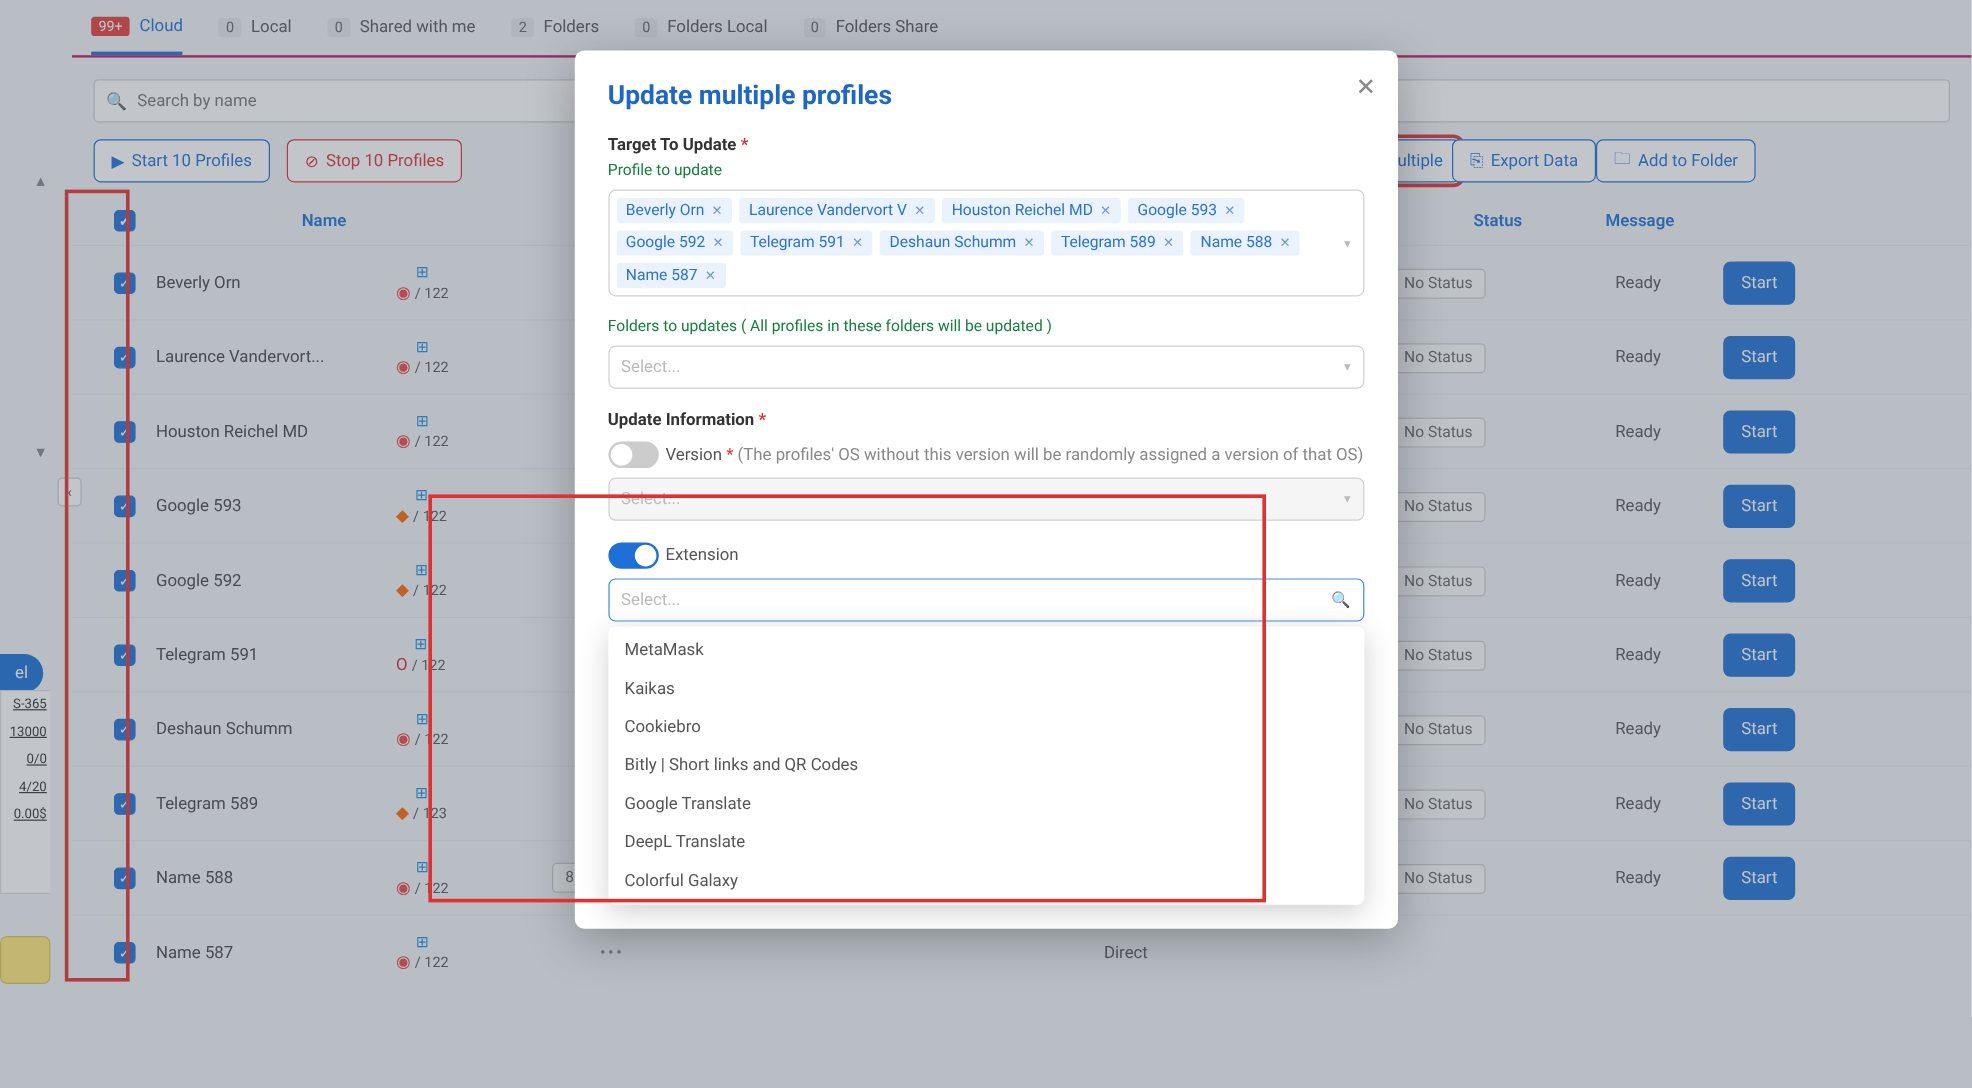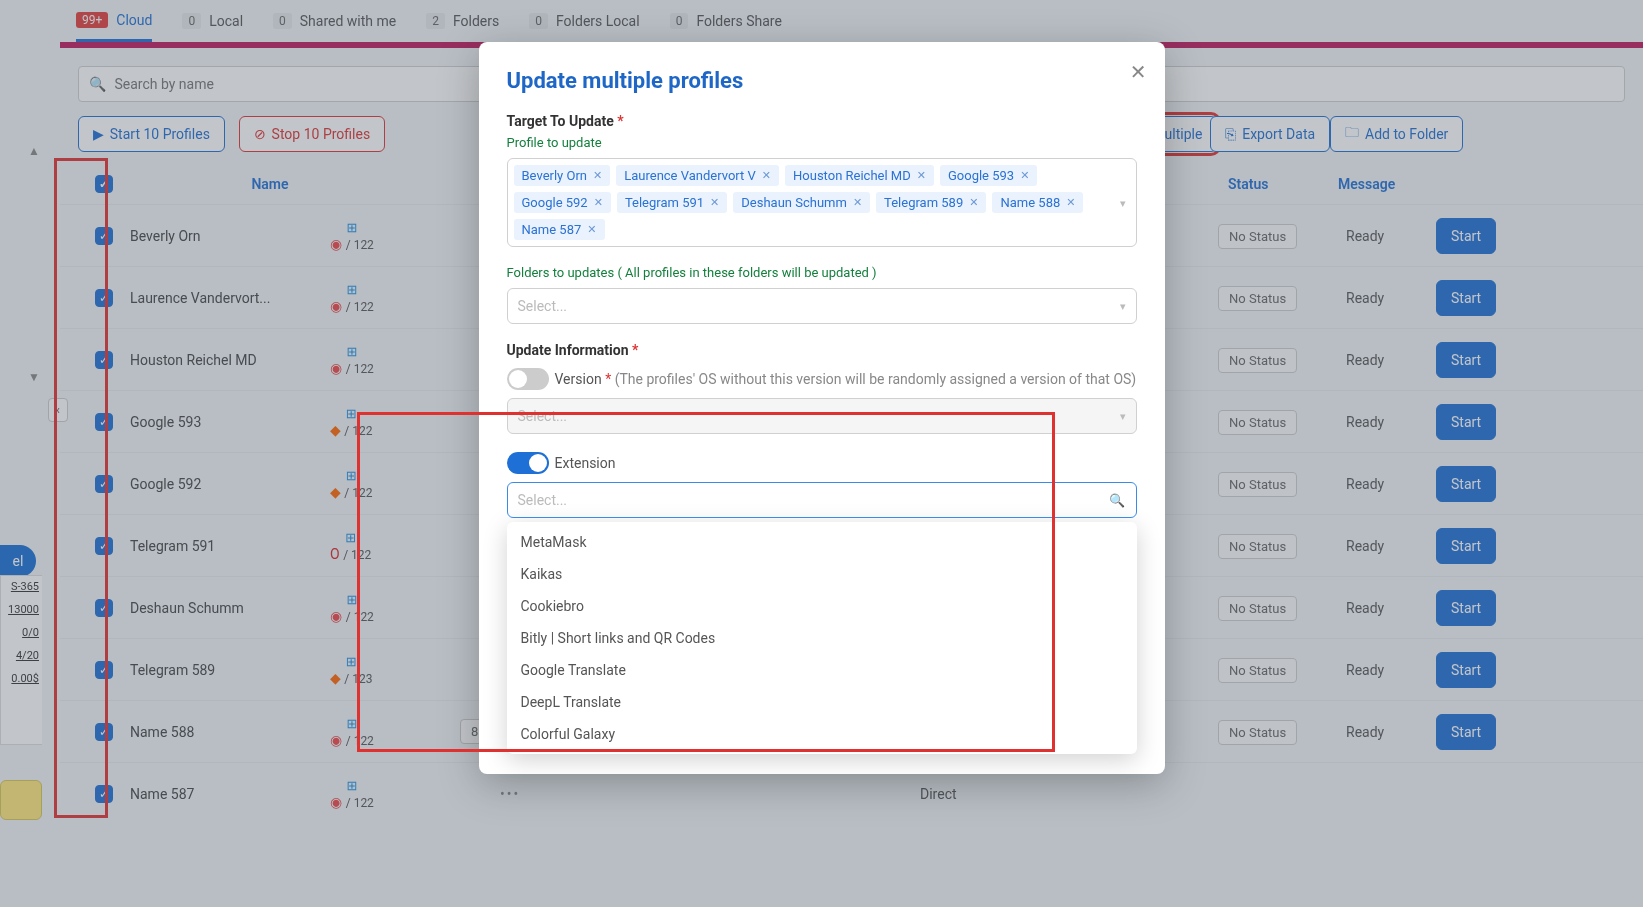--- a/index.html
+++ b/index.html
@@ -7,21 +7,21 @@
   .page{position:relative;width:100%;height:100%}
   .left-rail{position:absolute;left:0;top:0;width:50px;height:100%}
   .chev-up{position:absolute;left:28px;top:144px;color:#888;font-size:12px}
   .chev-dn{position:absolute;left:28px;top:370px;color:#888;font-size:12px}
   .chev-left{position:absolute;left:48px;top:398px;width:20px;height:24px;border:1px solid #ccc;border-radius:4px;background:#fff;display:flex;align-items:center;justify-content:center;font-size:12px;color:#555}
   .side-pill{position:absolute;left:0;top:545px;width:36px;height:32px;background:#186fd6;border-radius:0 20px 20px 0;color:#fff;display:flex;align-items:center;justify-content:center}
   .side-stats{position:absolute;left:0;top:575px;width:42px;height:170px;background:#fff;border:1px solid #ddd;border-right:none;font-size:11px;line-height:22px;text-align:right;padding-right:3px}
   .side-stats div{border-bottom:1px solid transparent;text-decoration:underline}
   .side-yellow{position:absolute;left:0;top:780px;width:42px;height:40px;background:#ffe97a;border:1px solid #d6c75a;border-radius:6px}
   .main{position:absolute;left:60px;top:0;right:0;height:100%}
-  .tabs{display:flex;gap:30px;align-items:center;height:48px;padding-left:16px;border-bottom:6px solid #be185d}
+  .tabs{display:flex;gap:30px;align-items:center;height:48px;padding-left:16px;border-bottom:2px solid #be185d}
   .tab{display:flex;align-items:center;gap:8px;color:#555;cursor:pointer;height:100%}
   .tab.active{color:#1e6fd6;border-bottom:3px solid #1e6fd6}
   .count-box{background:#e5e8eb;color:#666;border-radius:3px;padding:1px 6px;font-size:12px}
   .tab.active .count-box{background:#e03c3c;color:#fff}
   .toolbar{display:flex;align-items:center;gap:14px;padding:18px 18px 8px}
   .search{flex:none;width:100%;max-width:1560px;height:36px;border:1px solid #d0d0d0;border-radius:4px;background:#fff;display:flex;align-items:center;padding:0 10px;color:#888}
   .search input{border:none;outline:none;flex:1;font-size:14px;color:#555}
   .actions{display:flex;align-items:center;gap:14px;padding:6px 18px 12px}
   .btn{height:36px;border:1.5px solid #1e6fd6;color:#1e6fd6;background:#fff;border-radius:6px;padding:0 14px;display:inline-flex;align-items:center;gap:6px;cursor:pointer;font-size:14px}
   .btn.red{border-color:#d33;color:#d33}
@@ -38,21 +38,21 @@
   .row{display:flex;align-items:center;height:62px;border-top:1px solid #e6eaee;padding-left:18px;position:relative}
   .r-check{width:52px;display:flex;justify-content:center}
   .r-name{width:200px;color:#444}
   .r-icons{width:90px;display:flex;align-items:center;gap:6px;color:#555}
   .r-icons .stack{display:flex;flex-direction:column;align-items:center;gap:3px;line-height:1}
   .win-icon{color:#1e90e5;font-size:13px}
   .r-menu{position:absolute;left:440px;color:#888;letter-spacing:2px}
   .r-proxy{position:absolute;left:860px;color:#555}
   .r-note{position:absolute;left:590px;color:#666;width:260px;overflow:hidden;text-overflow:ellipsis;white-space:nowrap}
   .r-open{position:absolute;left:1014px;display:flex;align-items:center;gap:6px;color:#555}
-  .r-status{position:absolute;left:1158px}
+  .r-status{position:absolute;left:1099px}
   .badge{border:1px solid #ccc;border-radius:4px;padding:4px 10px;color:#666;font-size:13px;background:#fafafa}
   .r-msg{position:absolute;left:1286px;color:#555}
   .r-start{position:absolute;left:1376px}
   .tag-box{border:1px solid #ccc;border-radius:4px;padding:4px 10px;color:#666;font-size:13px;background:#fff}
   .overlay{position:absolute;inset:0;background:rgba(80,90,100,0.35)}
   .modal{position:absolute;left:50%;top:42px;transform:translateX(-50%);width:686px;background:#fff;border-radius:8px;box-shadow:0 10px 40px rgba(0,0,0,0.25);padding:26px 28px 20px}
   .modal h2{color:#1e67c7;font-size:22px;font-weight:700;margin-bottom:20px}
   .close{position:absolute;right:18px;top:18px;color:#888;font-size:20px;cursor:pointer}
   .lbl{font-weight:700;color:#333;margin-bottom:6px}
   .req{color:#d33}

